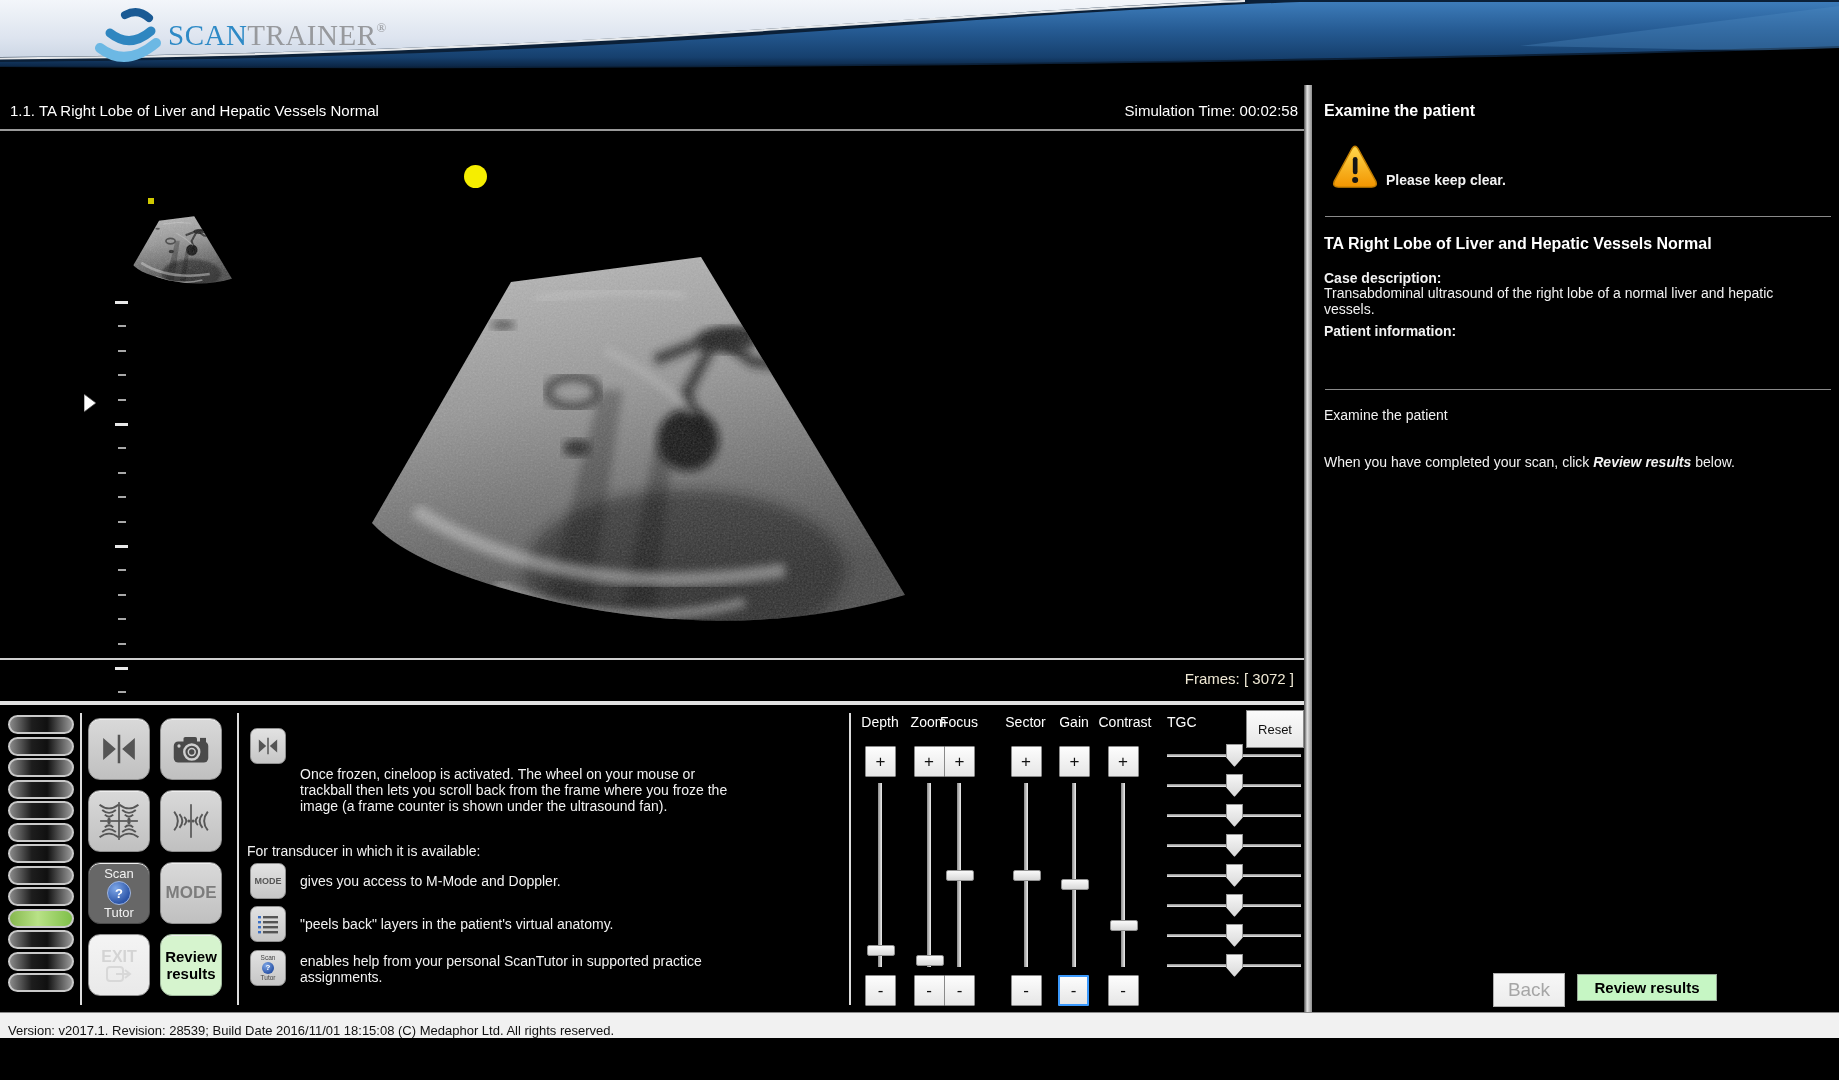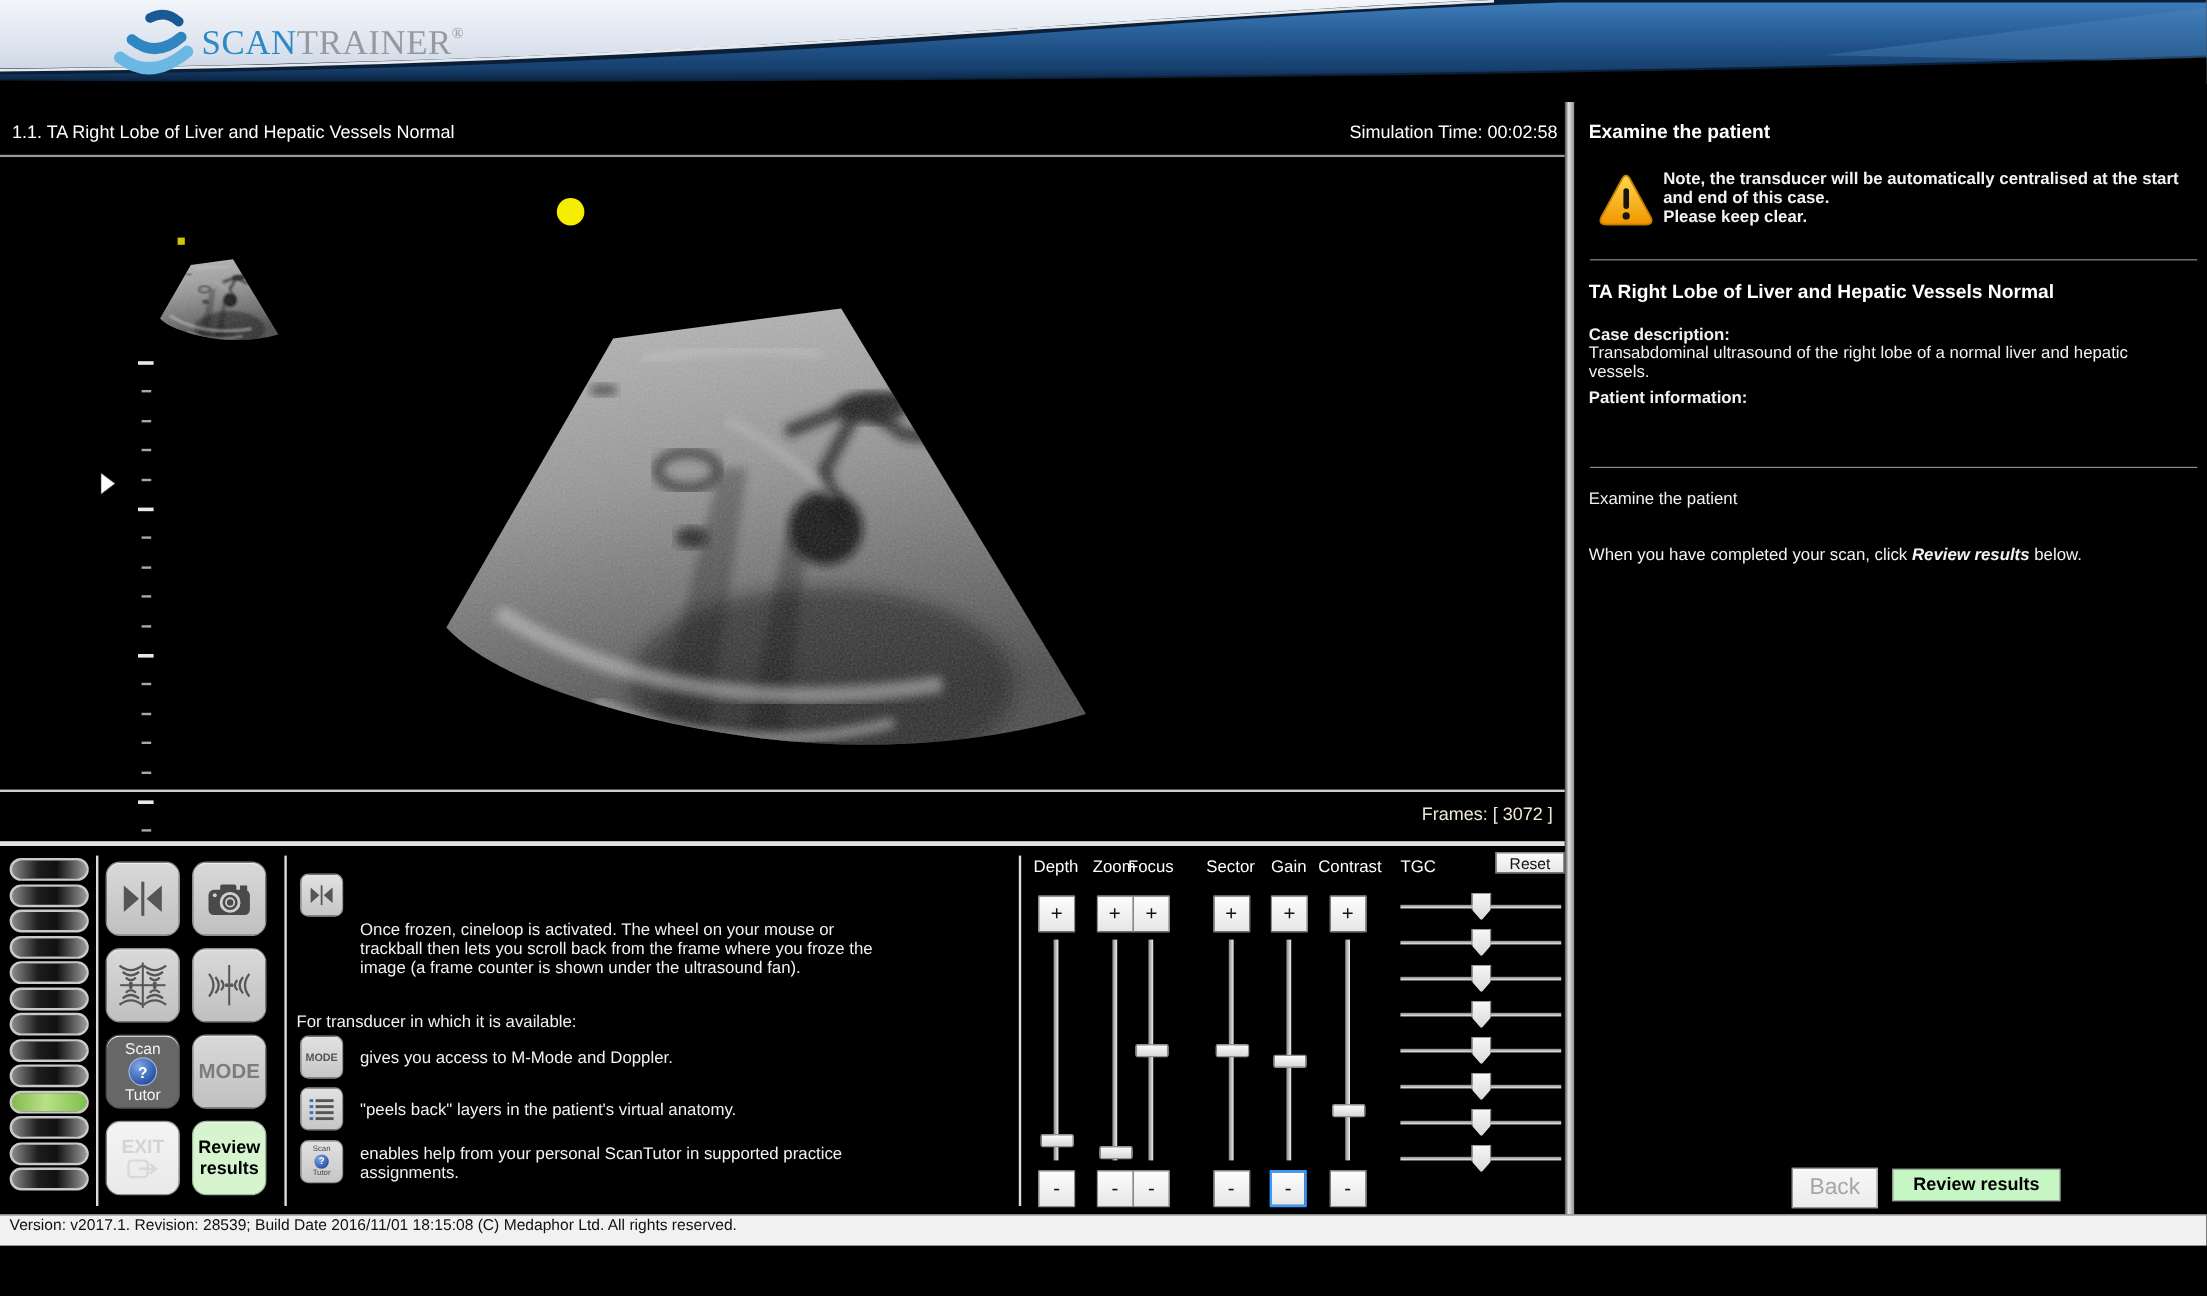--- a/index.html
+++ b/index.html
@@ -61,21 +61,21 @@
         display:flex;align-items:center;justify-content:center;padding:0;font-family:"Liberation Sans",sans-serif;}
   .sbtn.plus{top:41px;}
   .sbtn.minus{top:270px;}
   .sbtn.focused{border:2px solid #3b99fc;left:8px;}
   .strack{position:absolute;left:22px;top:78px;width:4px;height:184px;background:linear-gradient(90deg,#888,#efefef);}
   .shandle{position:absolute;left:-11px;width:26px;height:9px;background:linear-gradient(180deg,#fafafa,#d8d8d8);
            border:1px solid #909090;border-radius:2px;}
   
   #tgc{left:1163px;top:0;width:140px;height:307px;}
   #tgc-label{position:absolute;left:4px;top:9px;font-size:14px;color:#fff;}
-  #tgc-reset{position:absolute;left:83px;top:5px;width:58px;height:18px;border:1px solid #8a8a8a;
+  #tgc-reset{position:absolute;left:83px;top:5px;width:58px;height:38px;border:1px solid #8a8a8a;
              background:linear-gradient(180deg,#fbfbfb,#e7e7e7);font-size:13px;color:#111;
              display:flex;align-items:center;justify-content:center;font-family:"Liberation Sans",sans-serif;}
   .tgcrow{position:absolute;left:4px;width:134px;height:28px;}
   .tgctrack{position:absolute;left:0;top:11px;width:134px;height:3px;background:linear-gradient(180deg,#8a8a8a,#efefef);}
   .tgchandle{position:absolute;top:1px;width:17px;height:23px;background:linear-gradient(180deg,#f6f6f6,#d9d9d9);
              border:1px solid #9a9a9a;box-sizing:border-box;
              clip-path:polygon(0 0,100% 0,100% 58%,50% 100%,0 58%);}
   
   #main-divider{left:1304px;top:85px;width:8px;height:927px;
                 background:linear-gradient(90deg,#4a4a4a,#e2e2e2 40%,#8f8f8f);}
@@ -85,21 +85,21 @@
   .rp-line{position:absolute;left:13px;width:506px;height:1px;background:#8a8a8a;}
   #back-btn{position:absolute;left:181px;top:888px;width:72px;height:34px;
             background:linear-gradient(180deg,#f7f7f7,#ececec);border:1px solid #aeaeae;
             color:#a6a6a6;font-size:19px;display:flex;align-items:center;justify-content:center;
             font-family:"Liberation Sans",sans-serif;}
   #review-btn{position:absolute;left:265px;top:889px;width:140px;height:27px;
             background:#c6f6c4;border:1px solid #98a898;color:#000;font-size:15px;font-weight:bold;
             display:flex;align-items:center;justify-content:center;font-family:"Liberation Sans",sans-serif;}
   
   #status-bar{left:0;top:1012px;width:1839px;height:26px;background:#f1f1f1;border-top:1px solid #8a8a8a;
-              color:#111;font-size:13px;display:flex;align-items:flex-start;padding-left:8px;box-sizing:border-box;}
+              color:#111;font-size:13px;display:flex;align-items:flex-end;padding-left:8px;box-sizing:border-box;}
   .bold{font-weight:bold;}
   .bi{font-weight:bold;font-style:italic;}
 </style>
 </head>
 <body>
 
 <div id="app">
 
   <svg width="0" height="0" style="position:absolute">
     <defs>
@@ -432,21 +432,20 @@
       <defs>
           <linearGradient id="wg" x1="0" y1="0" x2="0" y2="1">
         <stop offset="0" stop-color="#ffd84d"></stop>
             <stop offset="1" stop-color="#f29500"></stop>
           </linearGradient>
         </defs>
       <path d="M28,6 Q32,0 36,6 L61,52 Q64,60 55,60 L9,60 Q0,60 3,52 Z" fill="url(#wg)" stroke="#c07c00" stroke-width="2"></path>
       <rect x="29" y="18" width="6.5" height="24" rx="3.2" fill="#151515"></rect>
       <circle cx="32.2" cy="50" r="4.2" fill="#151515"></circle>
     </svg>
-    <div class="rp-b bold" style="left:74px;top:56px;width:442px">Note, the transducer will be automatically centralised at the start and end of this case.</div>
     <div class="rp-b bold" style="left:74px;top:88px;width:442px">Please keep clear.</div>
     <div class="rp-line" style="top:131px"></div>
     <div class="rp-h" style="top:150px">TA Right Lobe of Liver and Hepatic Vessels Normal</div>
     <div class="rp-b bold" style="top:186px">Case description:</div>
     <div class="rp-b" style="top:201px">Transabdominal ultrasound of the right lobe of a normal liver and hepatic vessels.</div>
     <div class="rp-b bold" style="top:239px">Patient information:</div>
     <div class="rp-line" style="top:304px"></div>
     <div class="rp-b" style="top:323px">Examine the patient</div>
     <div class="rp-b" style="top:370px"><span>When you have completed your scan, click </span><span class="bi">Review results</span><span> below.</span></div>
     <button id="back-btn">Back</button>

